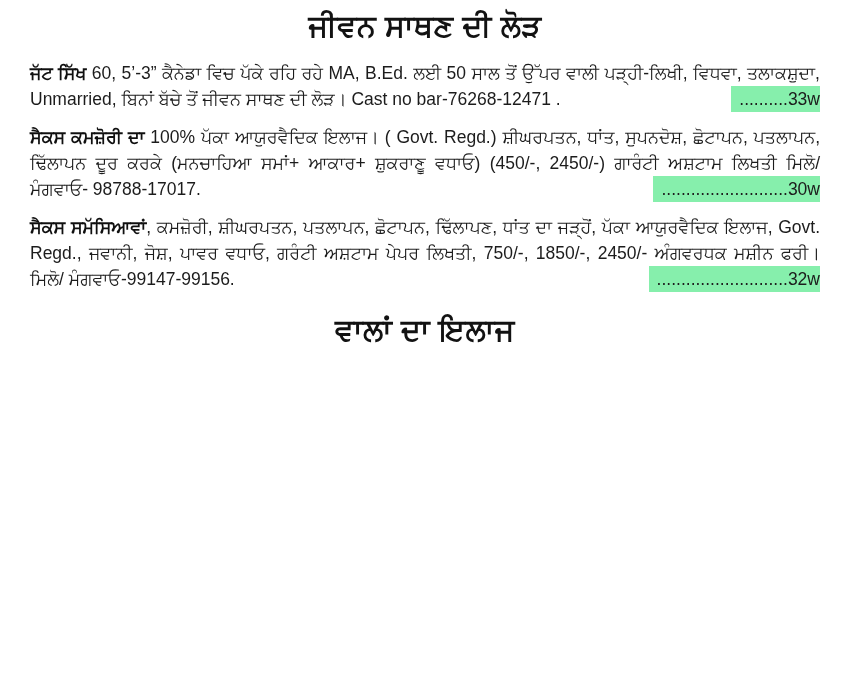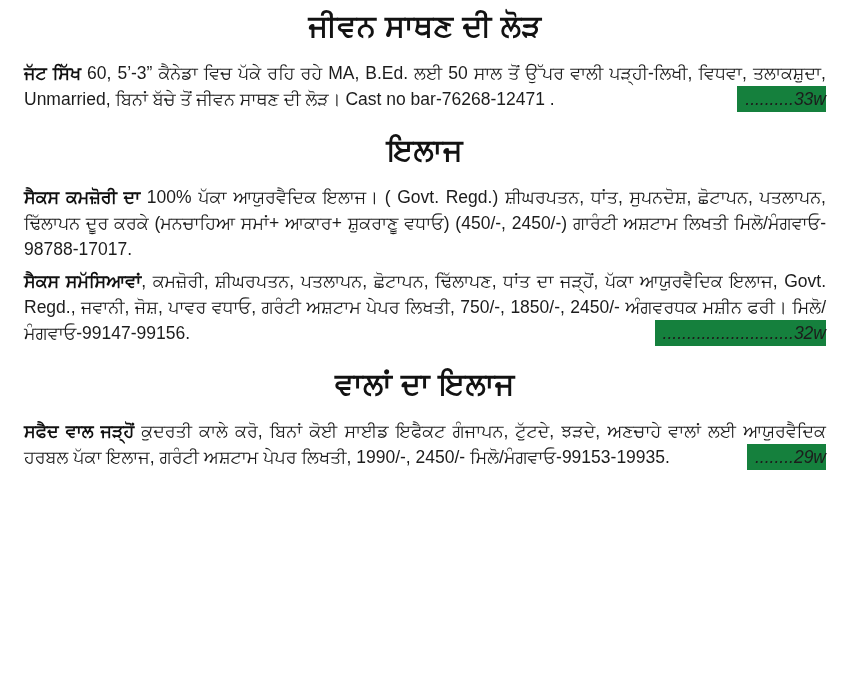--- a/index.html
+++ b/index.html
@@ -29,61 +29,58 @@
     line-height: 1.2;
     margin: 20px 0 16px 0;
     letter-spacing: 0.5px;
     color: #121212;
   }
   .ad-section:first-child .ad-heading {
     margin-top: 6px;
   }
   .ad-body {
     position: relative;
-    margin: 6px;
+    margin: 12px;
     font-size: 17.5px;
     line-height: 26px;
     text-align: justify;
     color: #1c1c1c;
     padding-right: 0;
   }
   .ad-body .lead {
     font-weight: bold;
     color: #101010;
   }
   .wcount {
     position: absolute;
     right: 0;
     bottom: 0;
-    background: #15803d;
+    background: #86efac;
     padding-left: 8px;
     font-size: 17.5px;
     color: #1c1c1c;
     white-space: nowrap;
-    font-style: italic;
   }
 </style>
 </head>
 <body>
 
 <div class="page">
 
   <div class="ad-section">
     <h2 class="ad-heading">ਜੀਵਨ ਸਾਥਣ ਦੀ ਲੋੜ</h2>
     <p class="ad-body"><b class="lead">ਜੱਟ ਸਿੱਖ</b><span> 60, 5’-3”  ਕੈਨੇਡਾ ਵਿਚ ਪੱਕੇ ਰਹਿ ਰਹੇ MA, B.Ed. ਲਈ 50 ਸਾਲ ਤੋਂ ਉੱਪਰ ਵਾਲੀ ਪੜ੍ਹੀ-ਲਿਖੀ,  ਵਿਧਵਾ, ਤਲਾਕਸ਼ੁਦਾ, Unmarried, ਬਿਨਾਂ ਬੱਚੇ ਤੋਂ ਜੀਵਨ ਸਾਥਣ ਦੀ ਲੋੜ। Cast no bar-76268-12471 .</span><span class="wcount">..........33w</span></p>
   </div>
 
   <div class="ad-section">
-    <h2 class="ad-heading">ਇਲਾਜ</h2>
-    <p class="ad-body"><b class="lead">ਸੈਕਸ ਕਮਜ਼ੋਰੀ ਦਾ</b><span> 100% ਪੱਕਾ ਆਯੁਰਵੈਦਿਕ ਇਲਾਜ। ( Govt. Regd.) ਸ਼ੀਘਰਪਤਨ, ਧਾਂਤ, ਸੁਪਨਦੋਸ਼, ਛੋਟਾਪਨ, ਪਤਲਾਪਨ, ਢਿੱਲਾਪਨ ਦੂਰ ਕਰਕੇ (ਮਨਚਾਹਿਆ ਸਮਾਂ+ ਆਕਾਰ+ ਸ਼ੁਕਰਾਣੂ ਵਧਾਓ) (450/-, 2450/-)  ਗਾਰੰਟੀ ਅਸ਼ਟਾਮ ਲਿਖਤੀ ਮਿਲੋ/ਮੰਗਵਾਓ- 98788-17017.</span></p>
+    <p class="ad-body"><b class="lead">ਸੈਕਸ ਕਮਜ਼ੋਰੀ ਦਾ</b><span> 100% ਪੱਕਾ ਆਯੁਰਵੈਦਿਕ ਇਲਾਜ। ( Govt. Regd.) ਸ਼ੀਘਰਪਤਨ, ਧਾਂਤ, ਸੁਪਨਦੋਸ਼, ਛੋਟਾਪਨ, ਪਤਲਾਪਨ, ਢਿੱਲਾਪਨ ਦੂਰ ਕਰਕੇ (ਮਨਚਾਹਿਆ ਸਮਾਂ+ ਆਕਾਰ+ ਸ਼ੁਕਰਾਣੂ ਵਧਾਓ) (450/-, 2450/-)  ਗਾਰੰਟੀ ਅਸ਼ਟਾਮ ਲਿਖਤੀ ਮਿਲੋ/ਮੰਗਵਾਓ- 98788-17017.</span><span class="wcount">..........................30w</span></p>
   </div>
 
   <div class="ad-section">
     <p class="ad-body"><b class="lead">ਸੈਕਸ ਸਮੱਸਿਆਵਾਂ</b><span>, ਕਮਜ਼ੋਰੀ, ਸ਼ੀਘਰਪਤਨ, ਪਤਲਾਪਨ, ਛੋਟਾਪਨ, ਢਿੱਲਾਪਣ, ਧਾਂਤ ਦਾ ਜੜ੍ਹੋਂ, ਪੱਕਾ ਆਯੁਰਵੈਦਿਕ ਇਲਾਜ, Govt. Regd., ਜਵਾਨੀ, ਜੋਸ਼, ਪਾਵਰ ਵਧਾਓ, ਗਰੰਟੀ ਅਸ਼ਟਾਮ ਪੇਪਰ ਲਿਖਤੀ, 750/-, 1850/-,  2450/- ਅੰਗਵਰਧਕ ਮਸ਼ੀਨ ਫਰੀ। ਮਿਲੋ/ ਮੰਗਵਾਓ-99147-99156.</span><span class="wcount">...........................32w</span></p>
   </div>
 
   <div class="ad-section">
     <h2 class="ad-heading">ਵਾਲਾਂ ਦਾ ਇਲਾਜ</h2>
-    <p class="ad-body"><b class="lead">ਸਫੈਦ ਵਾਲ ਜੜ੍ਹੋਂ</b><span> ਕੁਦਰਤੀ ਕਾਲੇ ਕਰੋ, ਬਿਨਾਂ ਕੋਈ ਸਾਈਡ ਇਫੈਕਟ ਗੰਜਾਪਨ, ਟੁੱਟਦੇ, ਝੜਦੇ, ਅਣਚਾਹੇ ਵਾਲਾਂ ਲਈ ਆਯੁਰਵੈਦਿਕ ਹਰਬਲ ਪੱਕਾ ਇਲਾਜ, ਗਰੰਟੀ ਅਸ਼ਟਾਮ ਪੇਪਰ ਲਿਖਤੀ, 1990/-, 2450/- ਮਿਲੋ/ਮੰਗਵਾਓ-99153-19935.</span><span class="wcount">........29w</span></p>
   </div>
 
 
 </div>
 
 </body></html>

